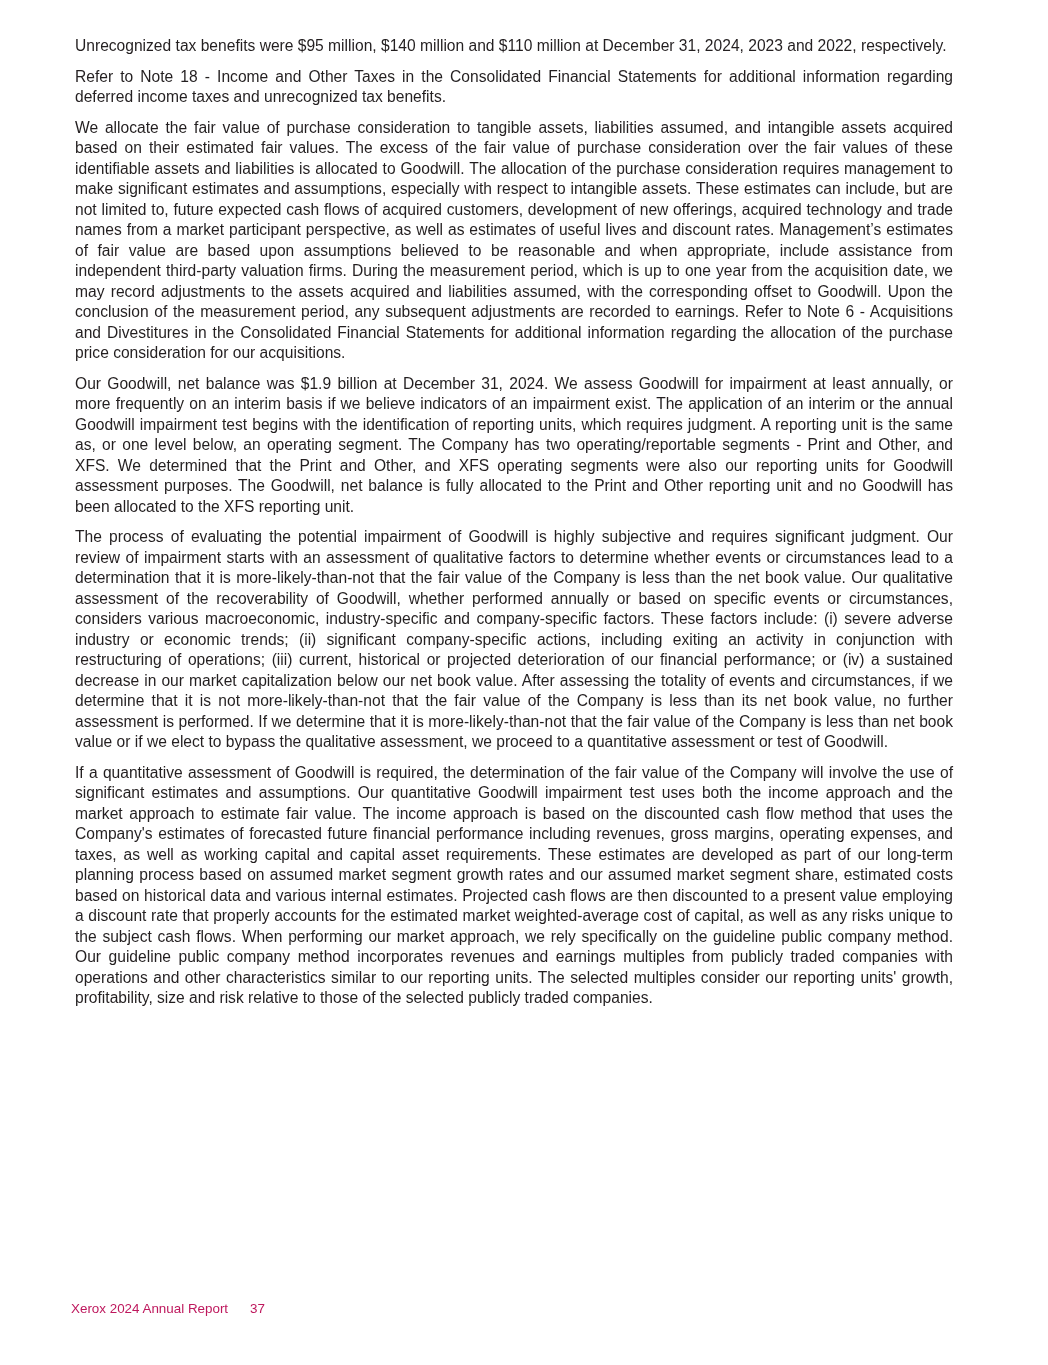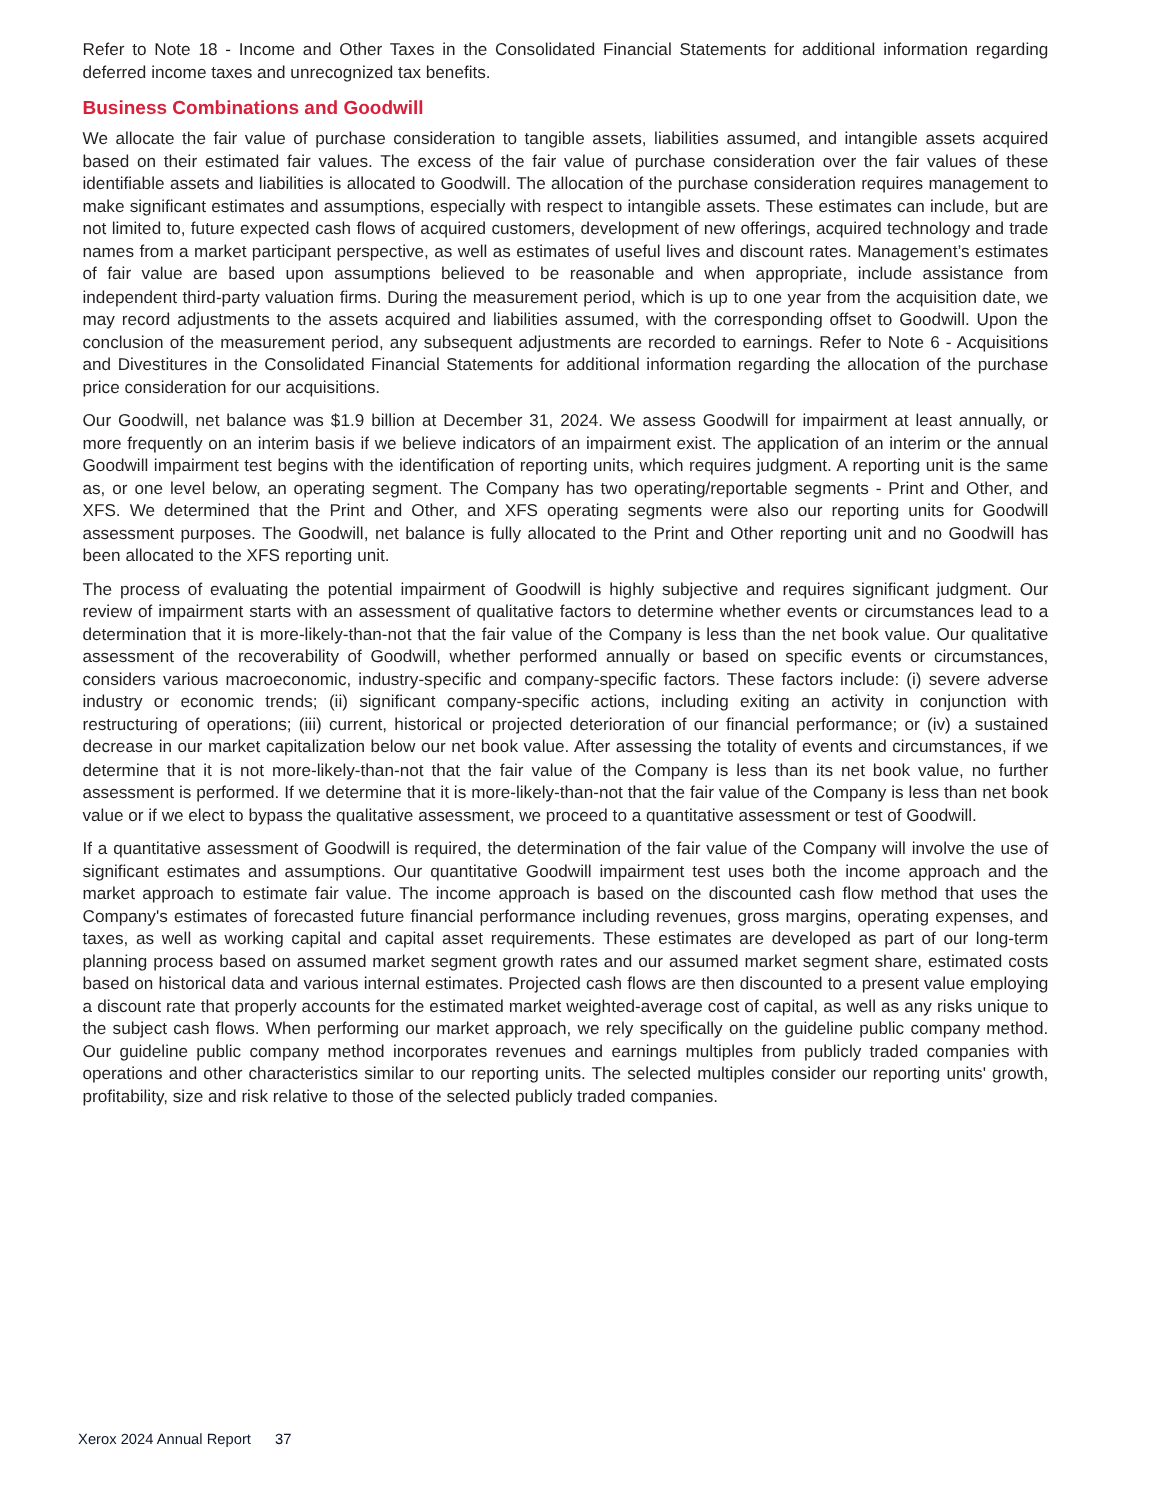--- a/index.html
+++ b/index.html
@@ -35,34 +35,34 @@
       font-size: 17.3px;
       line-height: 22px;
       margin: 0 0 8px 0;
     }
     .footer {
       position: absolute;
       left: 71px;
       top: 1301px;
       font-family: "Liberation Sans", sans-serif;
       font-size: 13.4px;
-      color: #0f172a;
+      color: #be185d;
       white-space: nowrap;
     }
     .footer .page-number {
       margin-left: 22px;
     }
   </style>
 </head>
 <body>
 
 <div class="page">
+  <p class="para">Unrecognized tax benefits were $95 million, $140 million and $110 million at December 31, 2024, 2023 and 2022, respectively.</p>
   <p class="para">Refer to Note 18 - Income and Other Taxes in the Consolidated Financial Statements for additional information regarding deferred income taxes and unrecognized tax benefits.</p>
 
-  <h2 class="heading">Business Combinations and Goodwill</h2>
 
   <p class="para">We allocate the fair value of purchase consideration to tangible assets, liabilities assumed, and intangible assets acquired based on their estimated fair values. The excess of the fair value of purchase consideration over the fair values of these identifiable assets and liabilities is allocated to Goodwill. The allocation of the purchase consideration requires management to make significant estimates and assumptions, especially with respect to intangible assets. These estimates can include, but are not limited to, future expected cash flows of acquired customers, development of new offerings, acquired technology and trade names from a market participant perspective, as well as estimates of useful lives and discount rates. Management’s estimates of fair value are based upon assumptions believed to be reasonable and when appropriate, include assistance from independent third-party valuation firms. During the measurement period, which is up to one year from the acquisition date, we may record adjustments to the assets acquired and liabilities assumed, with the corresponding offset to Goodwill. Upon the conclusion of the measurement period, any subsequent adjustments are recorded to earnings. Refer to Note 6 - Acquisitions and Divestitures in the Consolidated Financial Statements for additional information regarding the allocation of the purchase price consideration for our acquisitions.</p>
   <p class="para">Our Goodwill, net balance was $1.9 billion at December 31, 2024. We assess Goodwill for impairment at least annually, or more frequently on an interim basis if we believe indicators of an impairment exist. The application of an interim or the annual Goodwill impairment test begins with the identification of reporting units, which requires judgment. A reporting unit is the same as, or one level below, an operating segment. The Company has two operating/reportable segments - Print and Other, and XFS. We determined that the Print and Other, and XFS operating segments were also our reporting units for Goodwill assessment purposes. The Goodwill, net balance is fully allocated to the Print and Other reporting unit and no Goodwill has been allocated to the XFS reporting unit.</p>
   <p class="para">The process of evaluating the potential impairment of Goodwill is highly subjective and requires significant judgment. Our review of impairment starts with an assessment of qualitative factors to determine whether events or circumstances lead to a determination that it is more-likely-than-not that the fair value of the Company is less than the net book value. Our qualitative assessment of the recoverability of Goodwill, whether performed annually or based on specific events or circumstances, considers various macroeconomic, industry-specific and company-specific factors. These factors include: (i) severe adverse industry or economic trends; (ii) significant company-specific actions, including exiting an activity in conjunction with restructuring of operations; (iii) current, historical or projected deterioration of our financial performance; or (iv) a sustained decrease in our market capitalization below our net book value. After assessing the totality of events and circumstances, if we determine that it is not more-likely-than-not that the fair value of the Company is less than its net book value, no further assessment is performed. If we determine that it is more-likely-than-not that the fair value of the Company is less than net book value or if we elect to bypass the qualitative assessment, we proceed to a quantitative assessment or test of Goodwill.</p>
   <p class="para">If a quantitative assessment of Goodwill is required, the determination of the fair value of the Company will involve the use of significant estimates and assumptions. Our quantitative Goodwill impairment test uses both the income approach and the market approach to estimate fair value. The income approach is based on the discounted cash flow method that uses the Company's estimates of forecasted future financial performance including revenues, gross margins, operating expenses, and taxes, as well as working capital and capital asset requirements. These estimates are developed as part of our long-term planning process based on assumed market segment growth rates and our assumed market segment share, estimated costs based on historical data and various internal estimates. Projected cash flows are then discounted to a present value employing a discount rate that properly accounts for the estimated market weighted-average cost of capital, as well as any risks unique to the subject cash flows. When performing our market approach, we rely specifically on the guideline public company method. Our guideline public company method incorporates revenues and earnings multiples from publicly traded companies with operations and other characteristics similar to our reporting units. The selected multiples consider our reporting units' growth, profitability, size and risk relative to those of the selected publicly traded companies.</p>
 </div>
 
 <div class="footer">
   <span>Xerox 2024 Annual Report</span><span class="page-number">37</span>
 </div>

